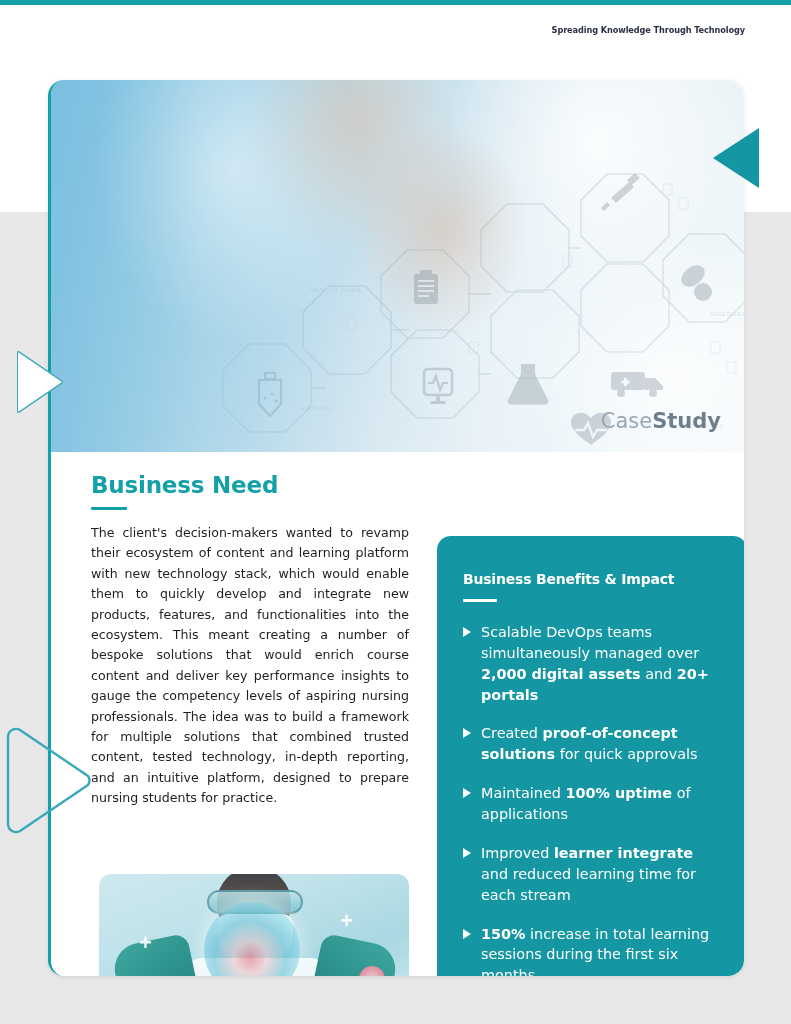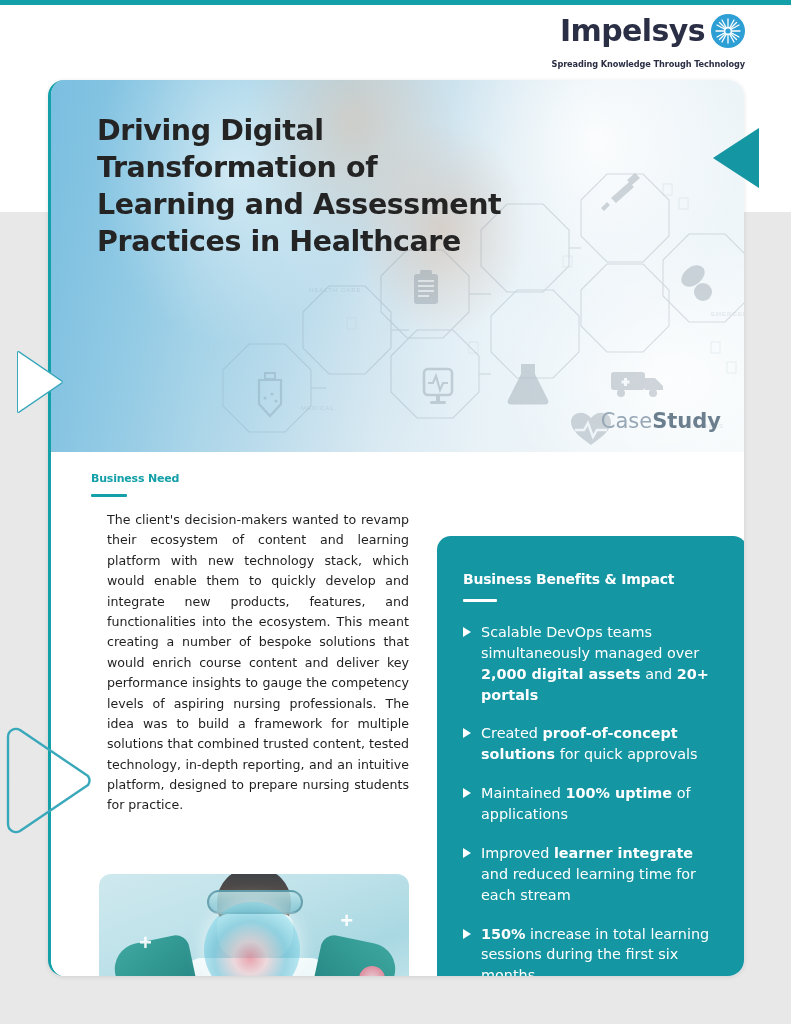--- a/index.html
+++ b/index.html
@@ -100,31 +100,31 @@
   
   .body-area{
     position:absolute; left:0; top:372px; width:696px; height:524px;
     background:#ffffff;
   }
 
   
   .left-col{ position:absolute; left:40px; top:20px; width:318px; }
   .sec-title{
     font-family:"DejaVu Sans", sans-serif;
-    font-size:11px; font-weight:bold; color:#13A0A8;
+    font-size:23px; font-weight:bold; color:#13A0A8;
     letter-spacing:-0.2px;
   }
   .sec-rule{
     width:36px; height:3px; background:#13A0A8;
     margin-top:9px; margin-bottom:13px; border-radius:1px;
   }
   .need-text{
     font-family:"DejaVu Sans", sans-serif;
     font-size:12.6px; line-height:1.62;
-    color:#1f1f1f; text-align:justify;margin-left:16px;
+    color:#1f1f1f; text-align:justify;
   }
   .photo-bottom{
     position:absolute; left:48px; top:422px;
     width:310px; height:148px;
     border-radius:12px; overflow:hidden;
     background:linear-gradient(160deg,#cfe9ee 0%,#bfe2ea 35%,#a9d8e2 65%,#cfeaf0 100%);
   }
   .pb-art{ position:absolute; inset:0; }
   .pb-globe{
     position:absolute; left:105px; top:28px; width:96px; height:96px;
@@ -239,38 +239,20 @@
   .hex-label{ font-family:"Liberation Sans",sans-serif; font-size:6px; fill:#8b9aa6; opacity:.55; letter-spacing:1px; }
 </style>
 </head>
 <body>
 
 <div class="top-teal-bar"></div>
 <div class="white-top"></div>
 <div class="gray-band"></div>
 
 <div class="logo-wrap">
-  <div class="logo-row">
-    <span class="logo-text">Impelsys</span>
-    <span class="logo-mark">
-      <svg width="34" height="34" viewBox="0 0 34 34" aria-hidden="true">
-        <g stroke="#ffffff" stroke-width="1.3" stroke-linecap="round">
-          <line x1="17" y1="5" x2="17" y2="29"></line>
-          <line x1="5" y1="17" x2="29" y2="17"></line>
-          <line x1="8.5" y1="8.5" x2="25.5" y2="25.5"></line>
-          <line x1="25.5" y1="8.5" x2="8.5" y2="25.5"></line>
-          <line x1="11" y1="6" x2="23" y2="28"></line>
-          <line x1="23" y1="6" x2="11" y2="28"></line>
-          <line x1="6" y1="11" x2="28" y2="23"></line>
-          <line x1="6" y1="23" x2="28" y2="11"></line>
-        </g>
-        <circle cx="17" cy="17" r="3.3" fill="#2e9fd4" stroke="#ffffff" stroke-width="1.4"></circle>
-      </svg>
-    </span>
-  </div>
   <div class="logo-tag">Spreading Knowledge Through Technology</div>
 </div>
 
 <div class="card">
 
   <div class="hero">
     <div class="hero-photo"></div>
 
     <svg class="hero-hex" viewBox="0 0 696 372" aria-hidden="true">
       <g class="hex-stroke">
@@ -347,21 +329,20 @@
           <rect x="676" y="282" width="9" height="11"></rect>
         <rect x="154" y="266" width="9" height="11"></rect>
           <rect x="296" y="238" width="9" height="11"></rect>
         <rect x="418" y="262" width="9" height="11"></rect>
           <rect x="512" y="176" width="9" height="11"></rect>
       </g>
     </svg>
 
     <div class="hero-fade-left"></div>
 
-    <h1 class="hero-title">Driving Digital Transformation of Learning and Assessment Practices in Healthcare</h1>
 
     <div class="case-study">
       <span class="c-a">Case</span><span class="c-b">Study</span>
     </div>
   </div>
 
   <div class="body-area">
 
     <div class="left-col">
       <div class="sec-title">Business Need</div>

